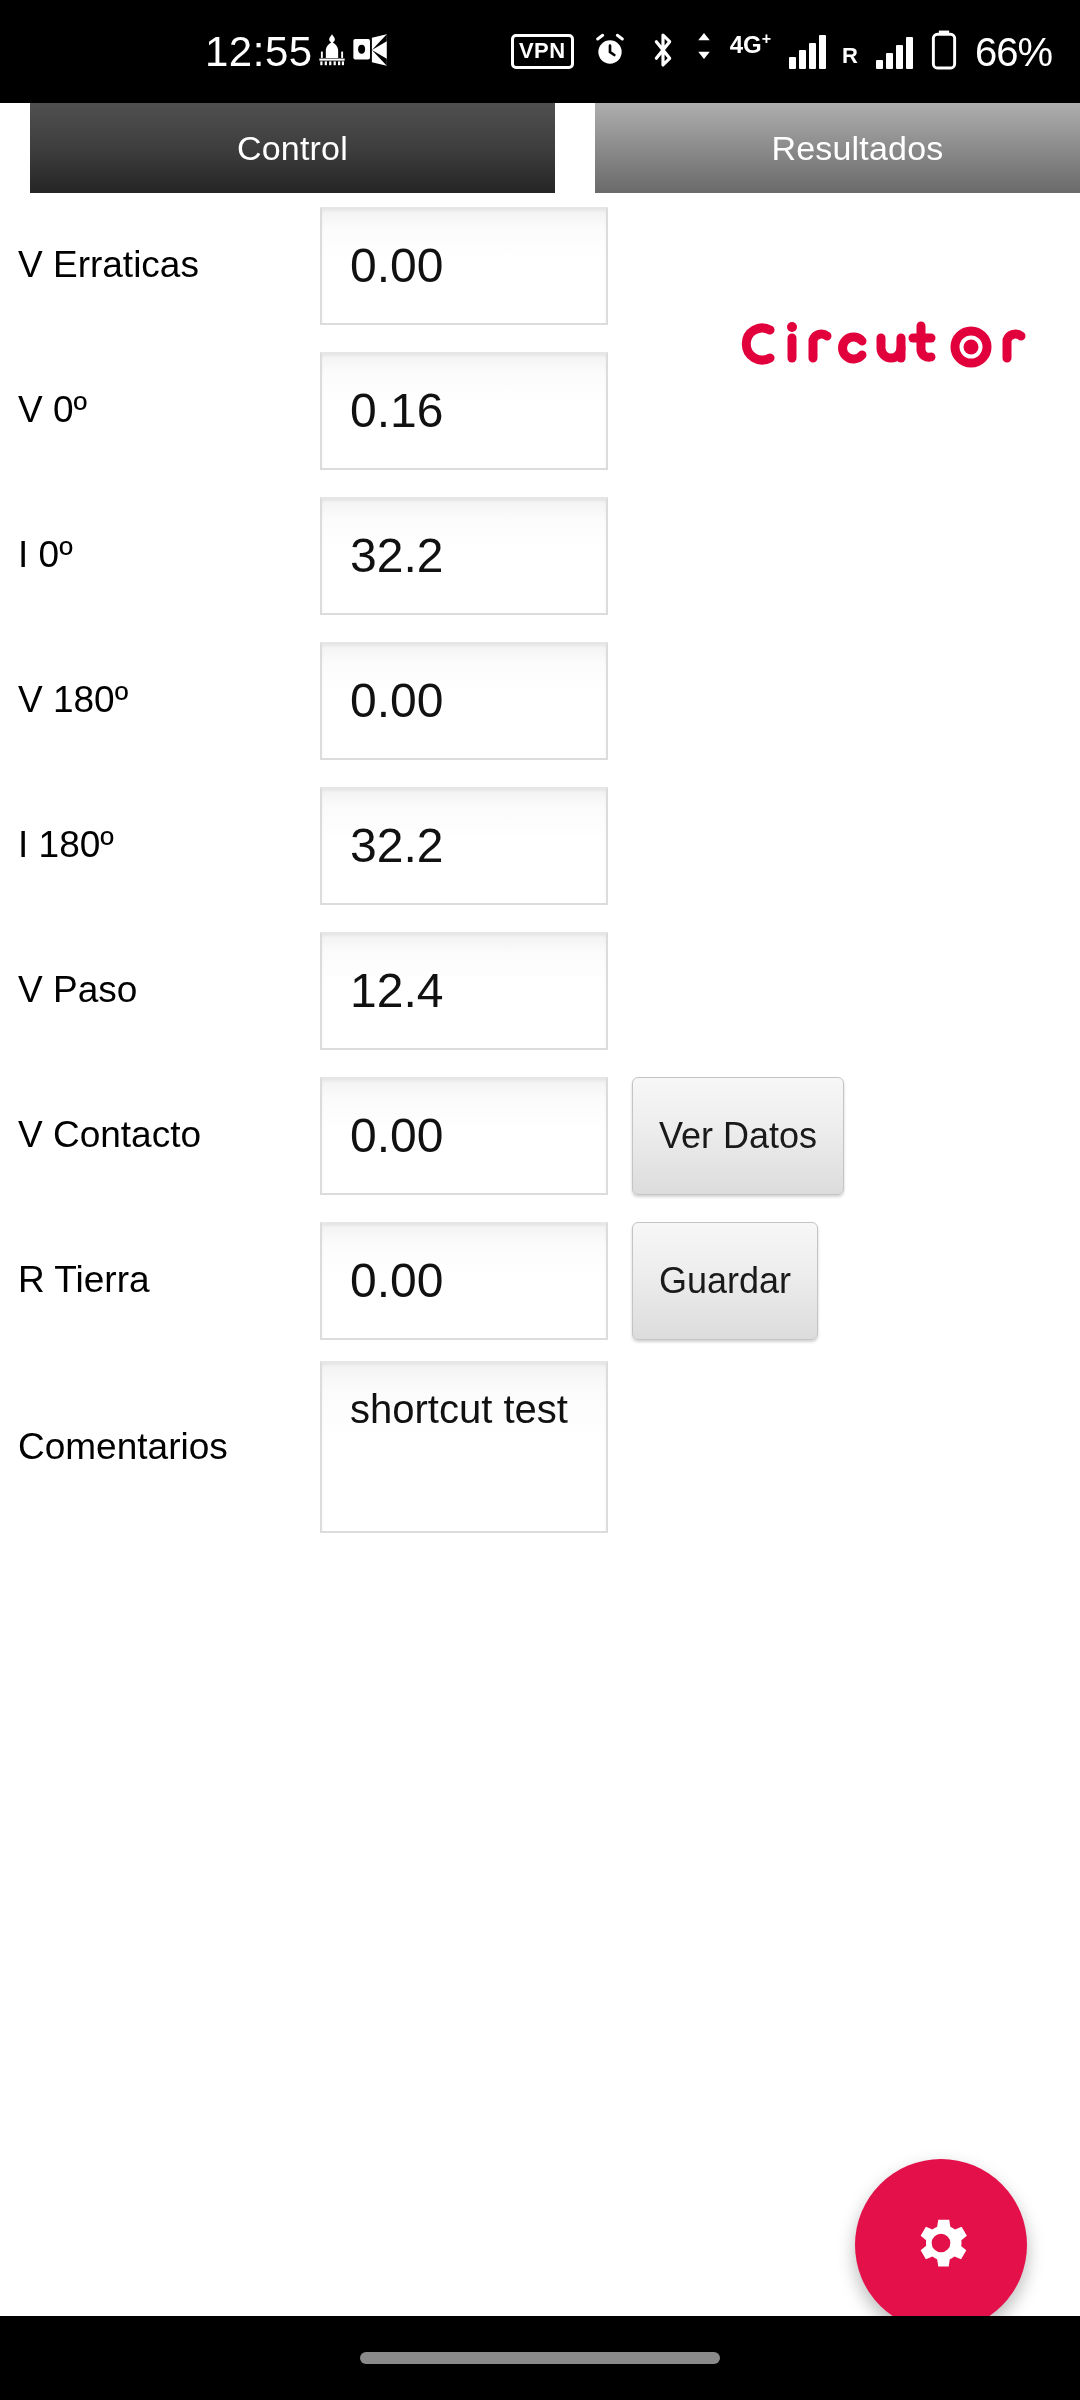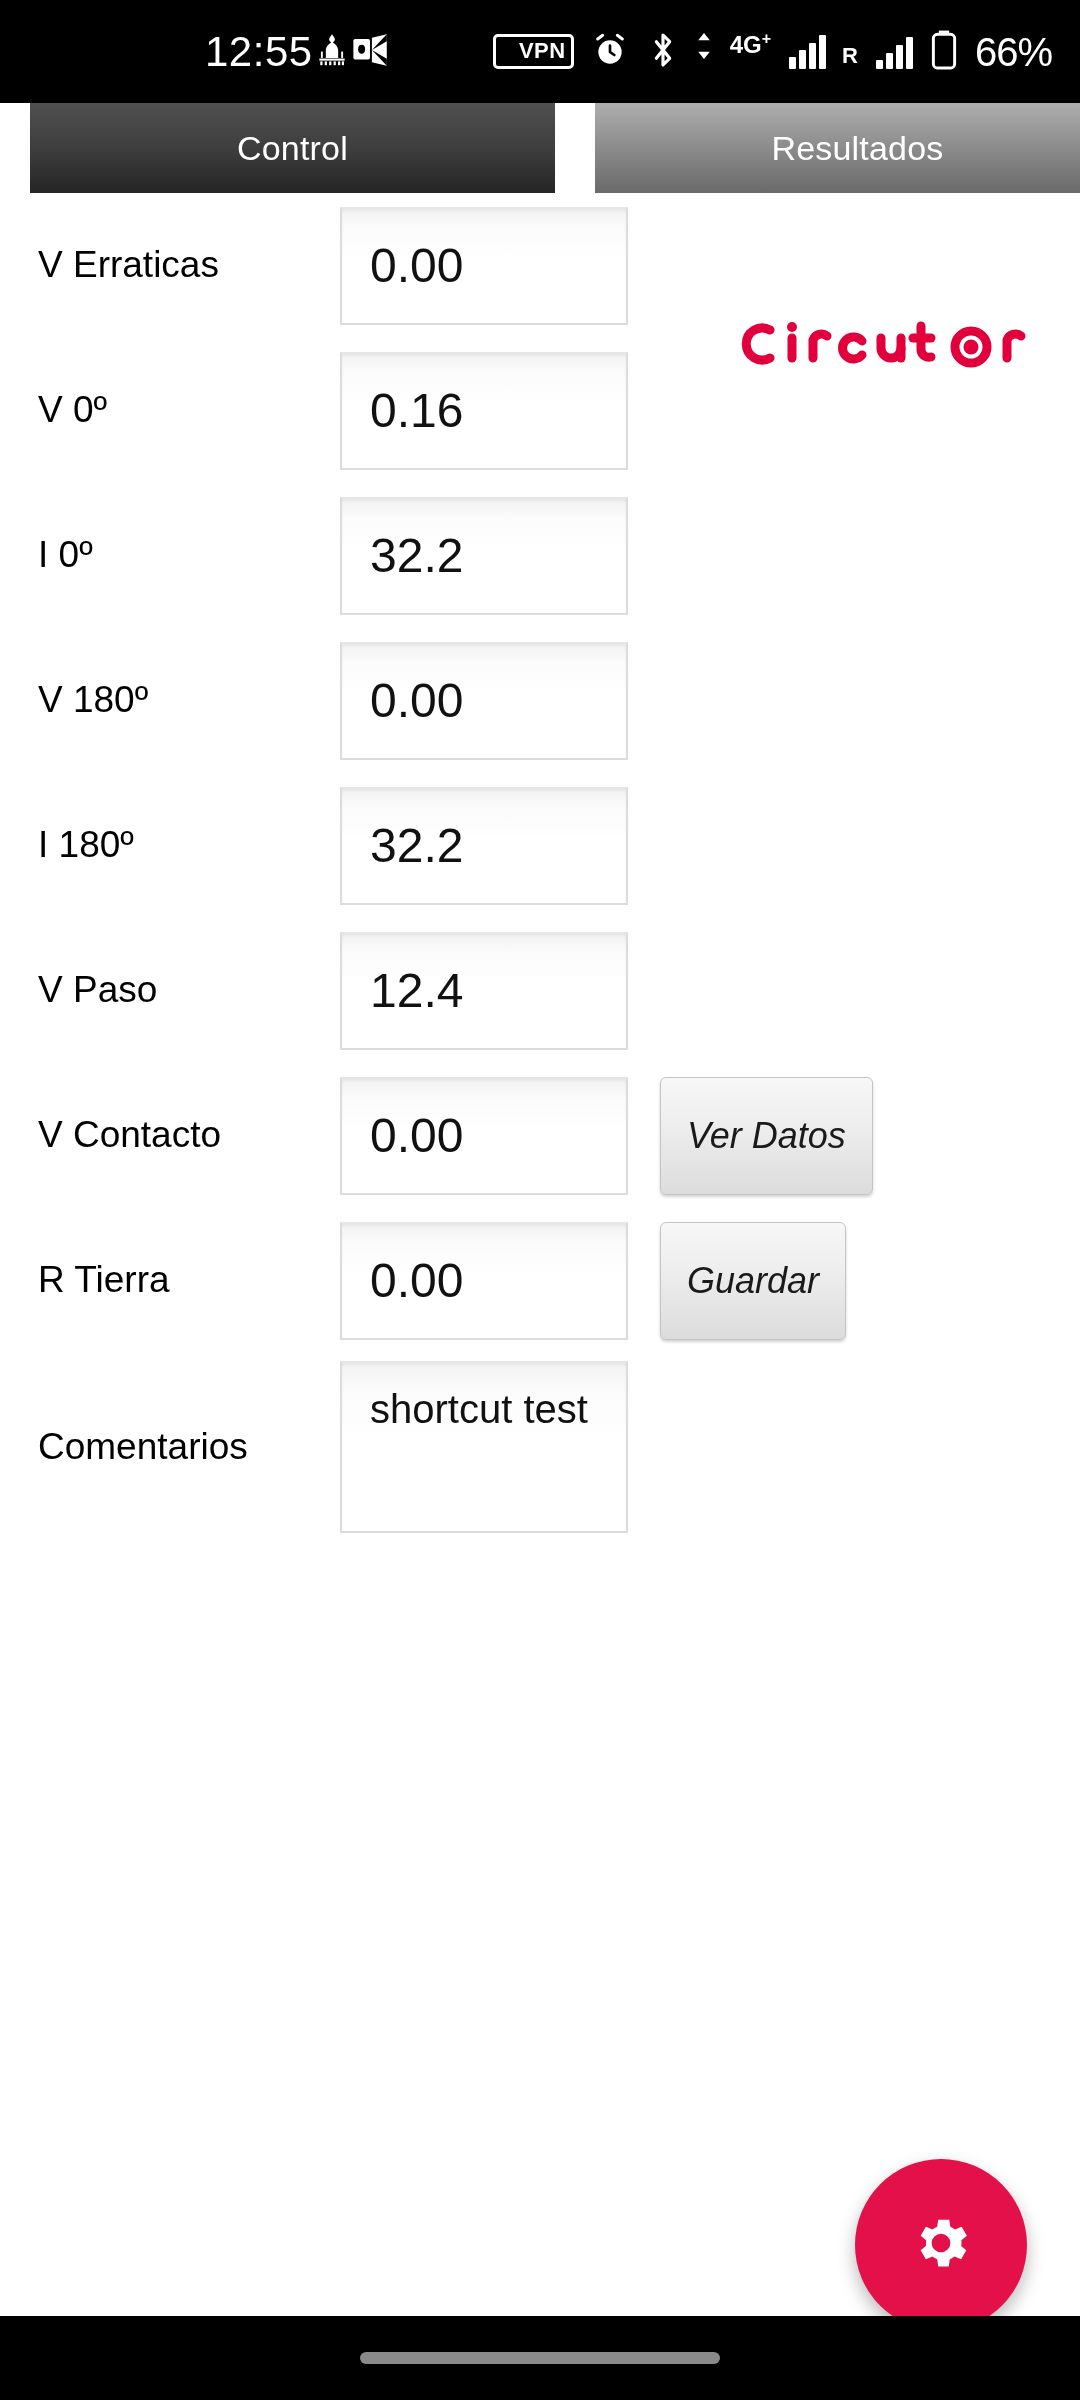--- a/index.html
+++ b/index.html
@@ -16,21 +16,21 @@
     position:absolute; left:0; top:0; width:1080px; height:103px;
     background:#000000; color:#ffffff;
     display:flex; align-items:center;
   }
   .sb-left { display:flex; align-items:center; gap:0; margin-left:205px; }
   .sb-clock { font-size:42px; font-weight:400; letter-spacing:0.5px; line-height:1; }
   .sb-right { position:absolute; right:28px; display:flex; align-items:center; gap:16px; }
   .vpn-box {
     border:3px solid #ffffff; border-radius:5px;
     font-size:22px; font-weight:700; line-height:1;
-    padding:3px 5px 4px 23px; letter-spacing:0.5px;
+    padding:3px 5px 4px 5px; letter-spacing:0.5px;
   }
   .sb-ico { display:block; }
   .net-group { display:flex; align-items:flex-end; gap:18px; }
   .net-label { font-size:24px; font-weight:700; line-height:1; position:relative; top:-12px; }
   .net-label .plus { font-size:16px; vertical-align:super; }
   .bars { display:flex; align-items:flex-end; gap:3px; height:34px; }
   .bars i { display:block; width:7px; background:#ffffff; border-radius:1px; }
   .bars i:nth-child(1){height:12px;} .bars i:nth-child(2){height:19px;}
   .bars i:nth-child(3){height:26px;} .bars i:nth-child(4){height:34px;}
   .bars.small i { width:7px; }
@@ -47,21 +47,21 @@
   .tab {
     flex:0 0 auto; height:90px;
     display:flex; align-items:center; justify-content:center;
     color:#ffffff; font-size:34px; font-weight:400;
     letter-spacing:0.2px;
   }
   .tab.active { width:525px; background:linear-gradient(to bottom,#505050 0%,#3d3d3d 52%,#252525 100%); }
   .tab.inactive { width:525px; background:linear-gradient(to bottom,#aeaeae 0%,#8a8a8a 52%,#6a6a6a 100%);margin-left:40px; }
 
   
-  .form { position:absolute; left:0; top:193px; width:1080px;padding-left:20px; }
+  .form { position:absolute; left:0; top:193px; width:1080px; }
   .row {
     position:relative; display:flex; align-items:center;
     height:145px;
   }
   .row .label {
     width:320px; padding-left:18px;
     font-size:37px; color:#000000; font-weight:400;
     line-height:1.1;
   }
   .field {
@@ -72,30 +72,30 @@
     box-shadow:inset 0 2px 3px rgba(0,0,0,0.05);
     display:flex; align-items:center;
     padding:0 0 0 28px;
     font-size:48px; color:#111111;
   }
   .field.tall {
     height:172px; align-items:flex-start; padding-top:22px;
     line-height:1.22; font-size:40px;
   }
   .row-btn {
-    margin-left:32px;
+    margin-left:24px;
     min-width:0;
     height:118px;
     background:linear-gradient(to bottom,#f7f7f7 0%,#eeeeee 40%,#dcdcdc 100%);
     border:1px solid #c4c4c4;
     border-radius:6px;
     box-shadow:0 2px 3px rgba(0,0,0,0.18);
     display:flex; align-items:center; justify-content:center;
     padding:0 26px;
-    font-size:36px; color:#1a1a1a;font-style:italic;
+    font-size:36px; color:#1a1a1a;
   }
 
   
   .logo { position:absolute; left:735px; top:310px; width:302px; height:64px; }
 
   
   .fab {
     position:absolute; left:855px; top:2159px;
     width:172px; height:172px; border-radius:50%;
     background:#e3104a;

